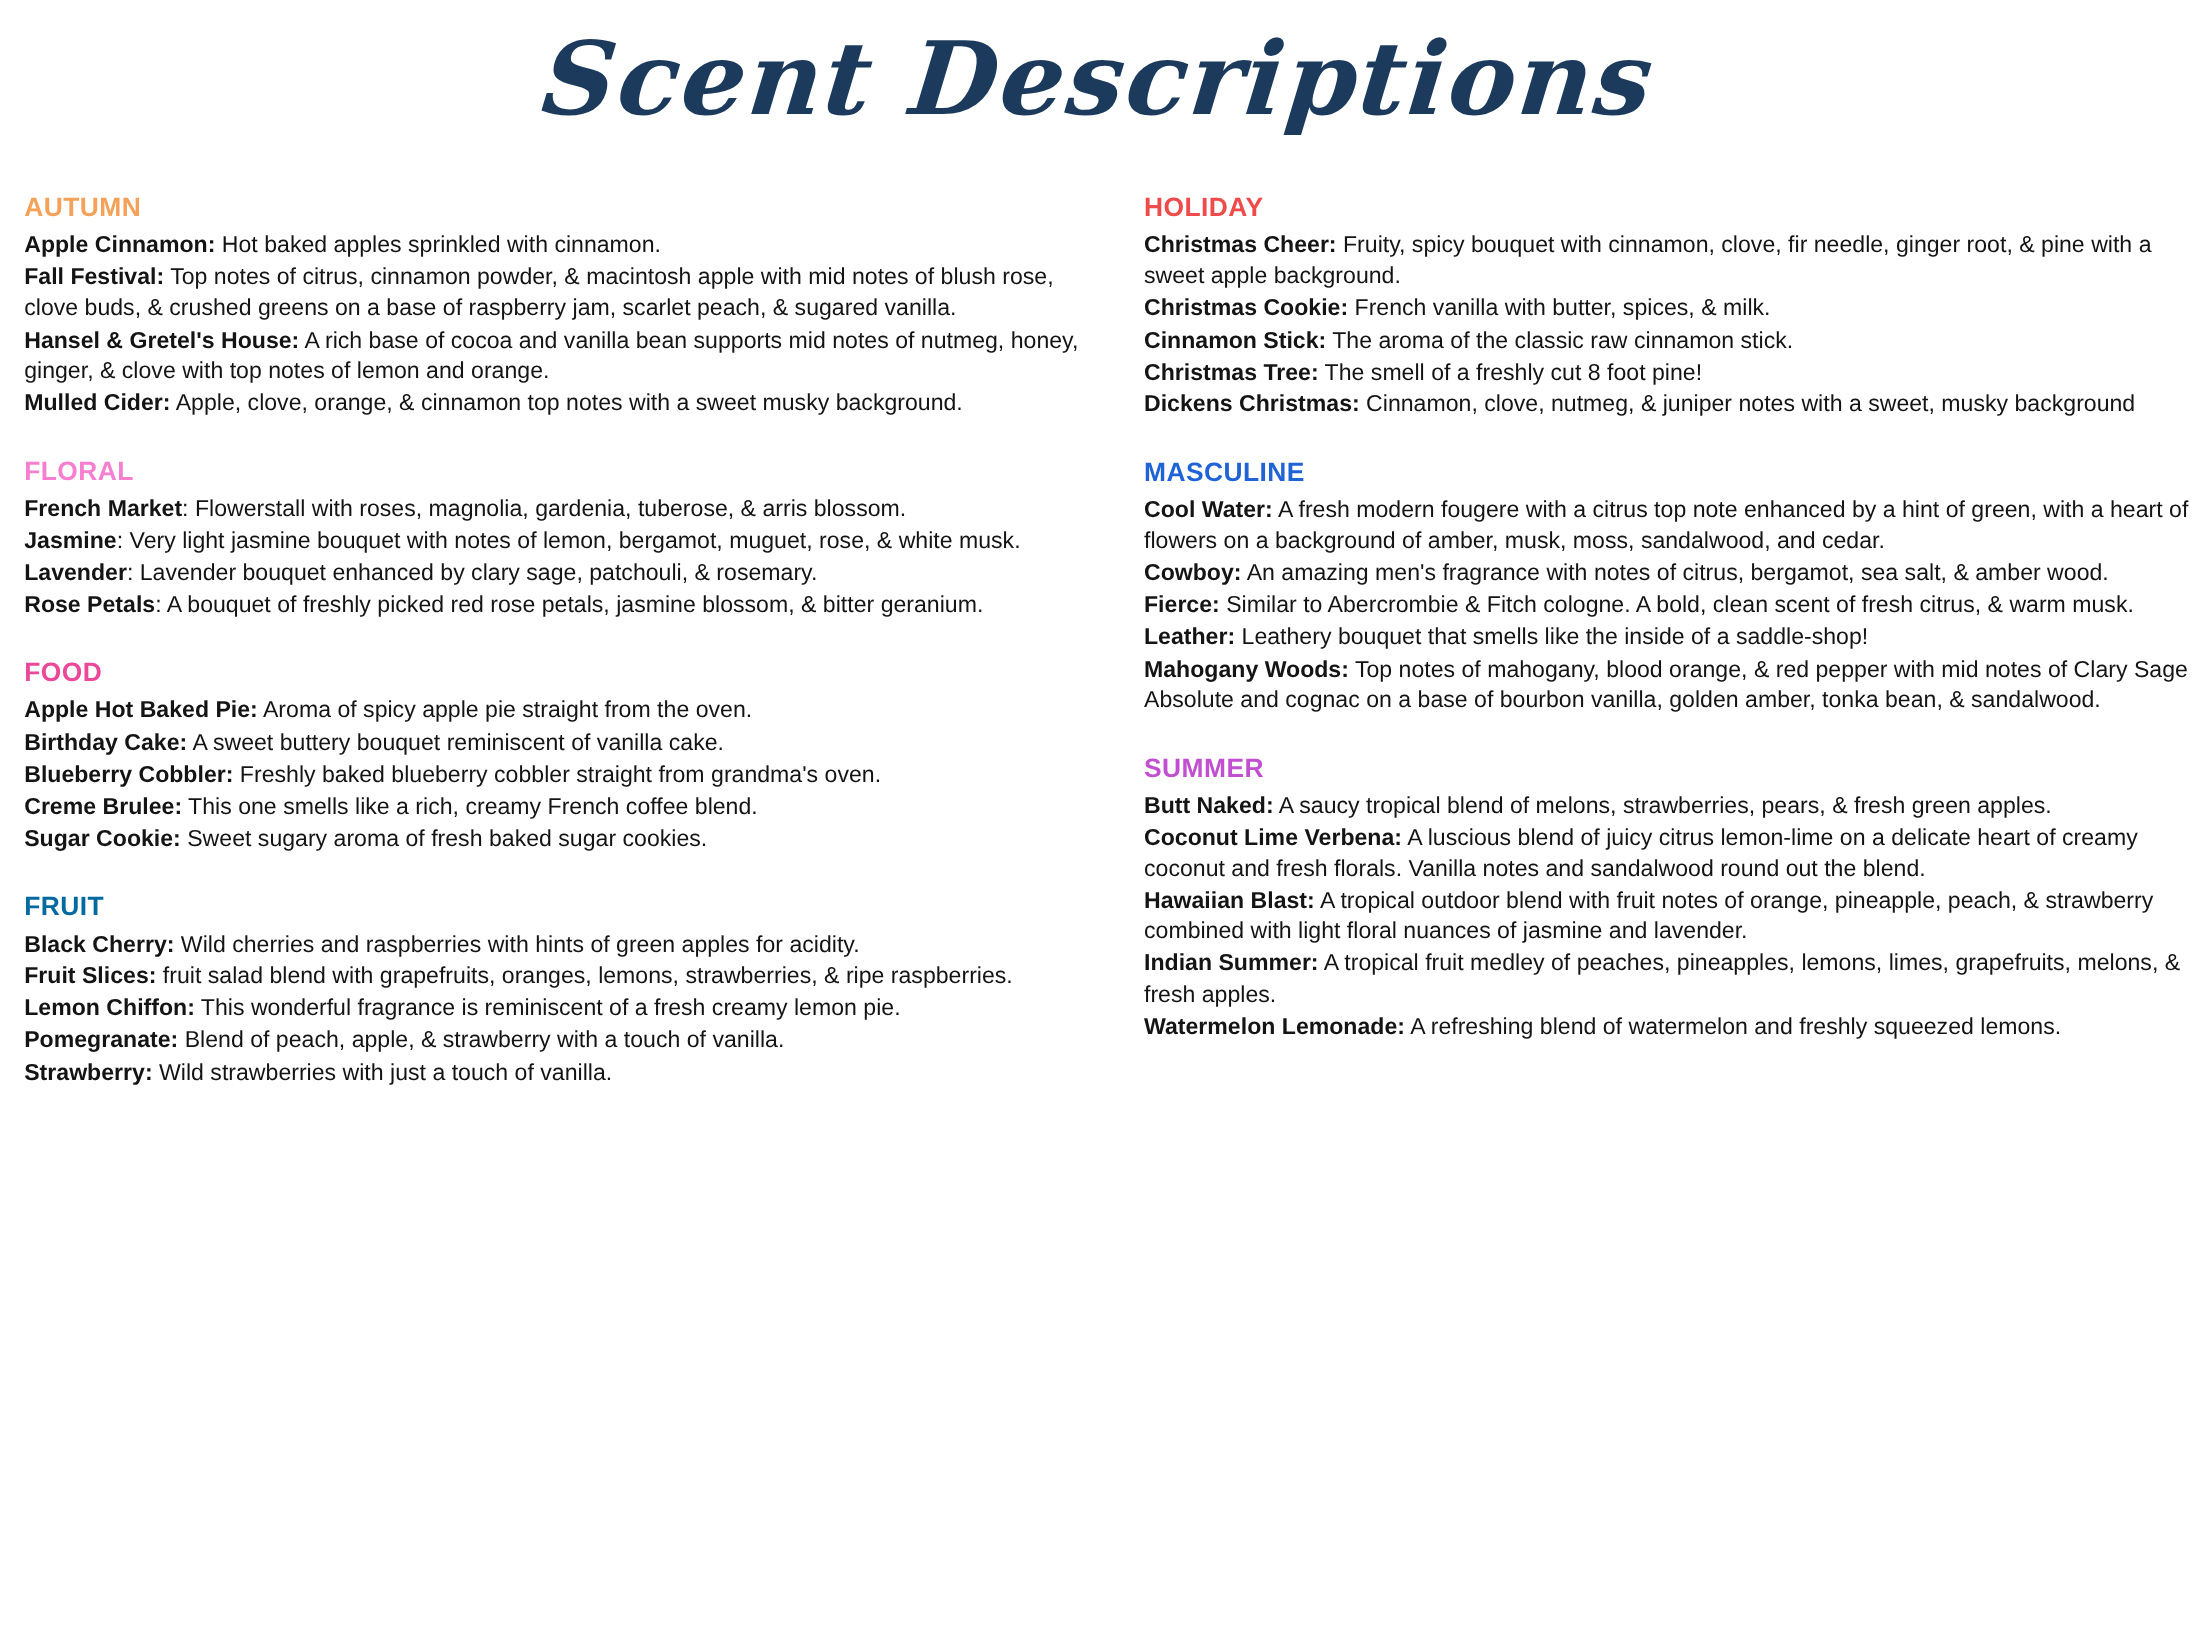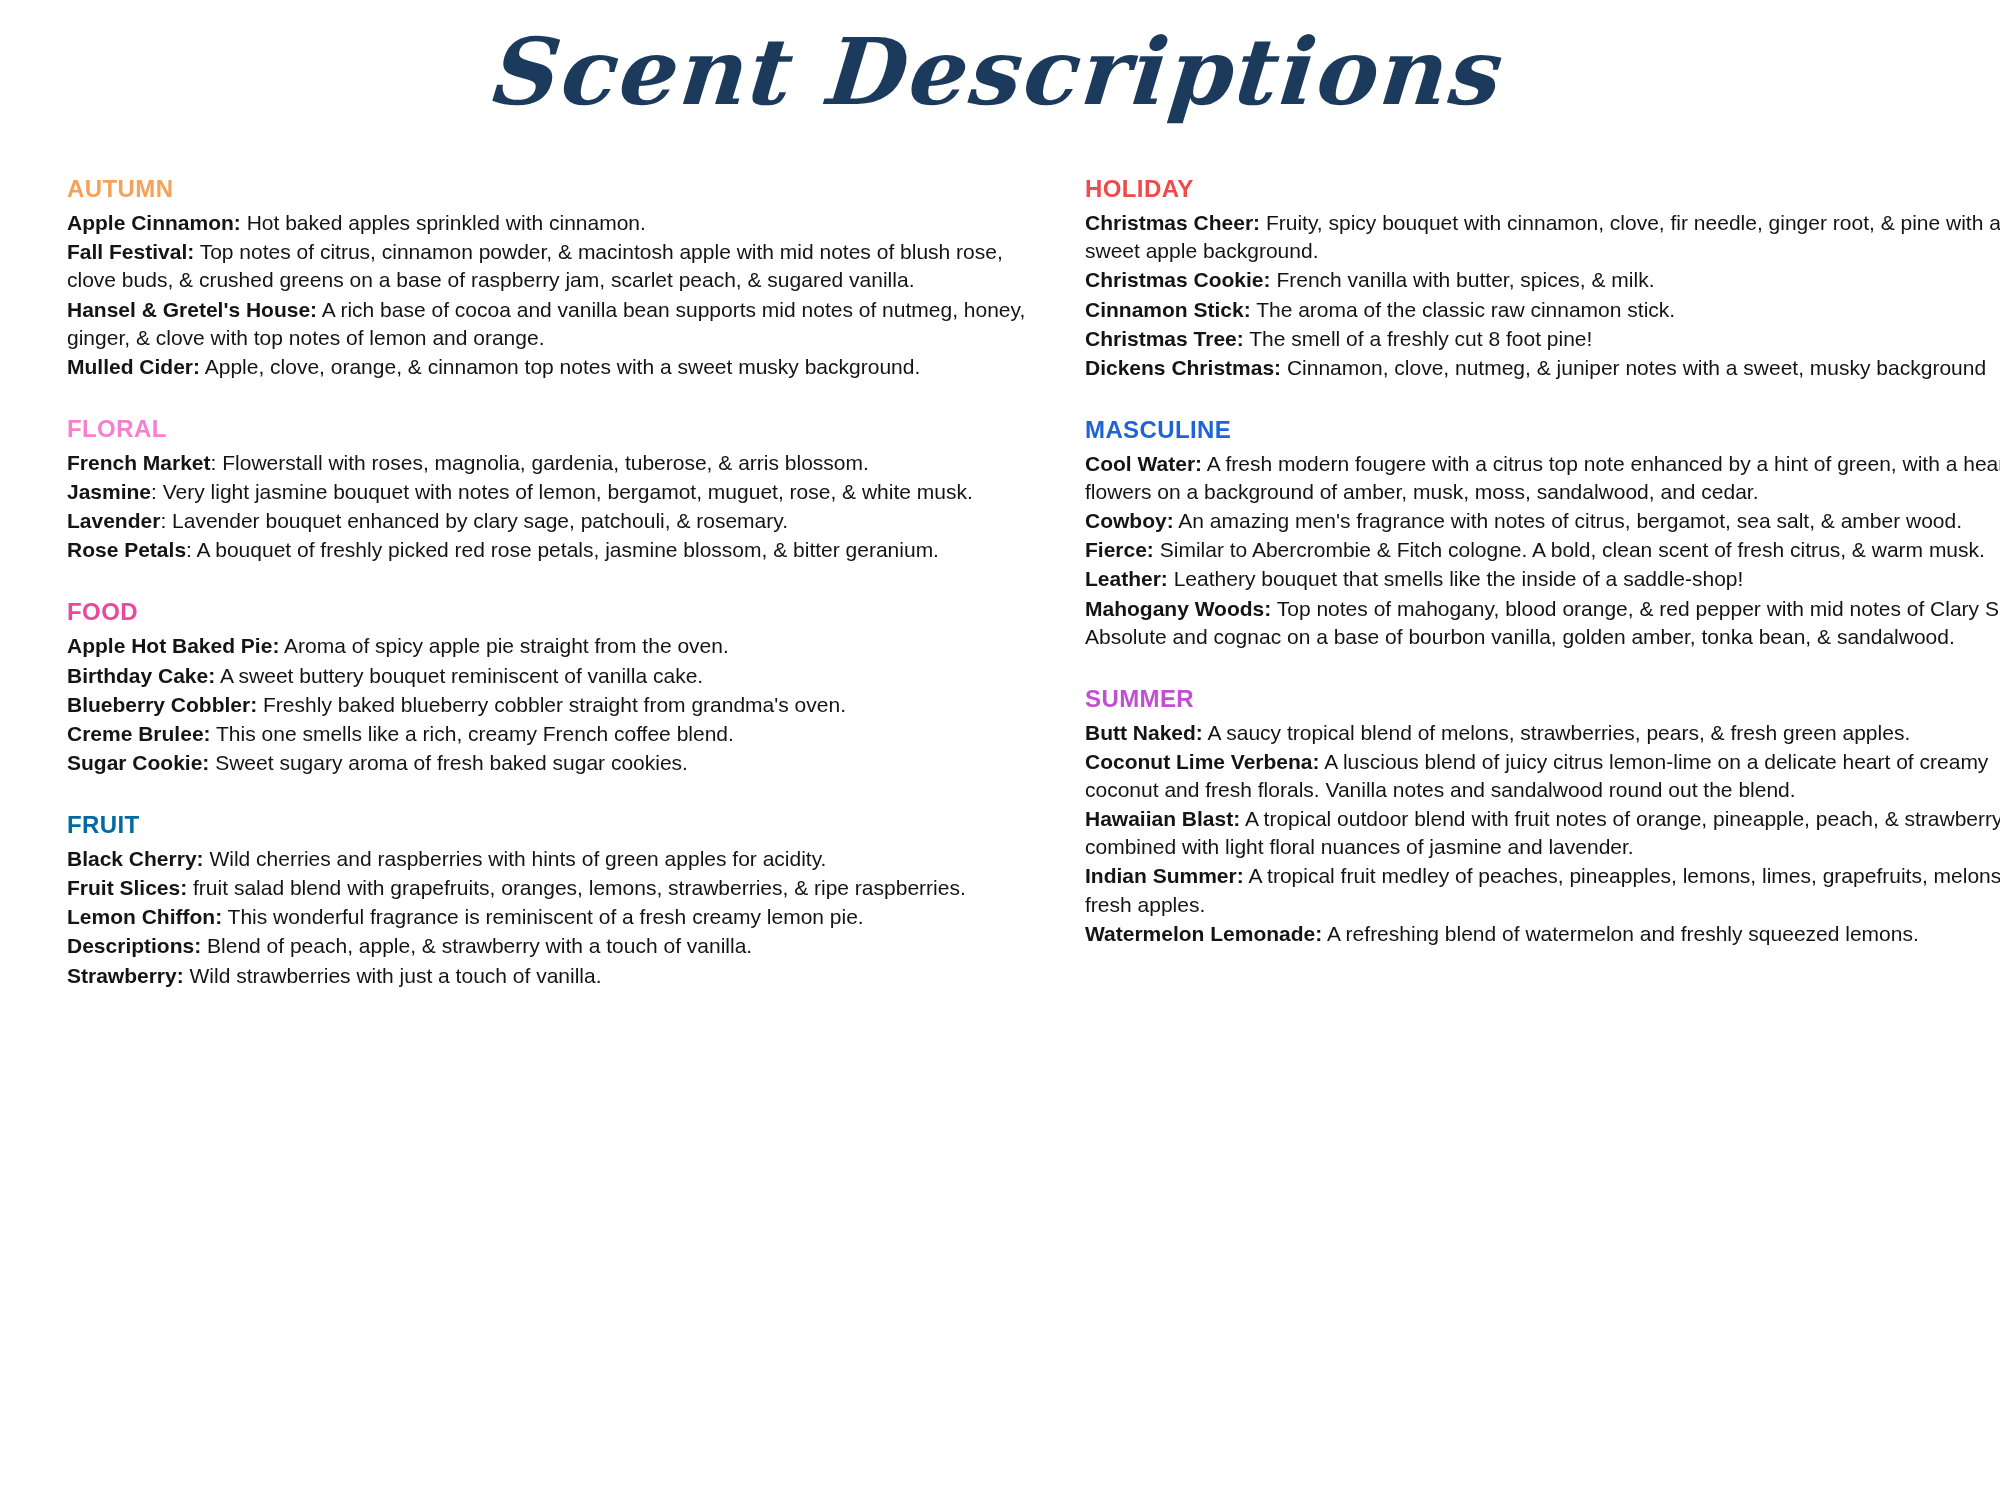--- a/index.html
+++ b/index.html
@@ -30,21 +30,20 @@
     font-weight: 700;
     letter-spacing: 2px;
     line-height: 1.1;
     transform: skewX(-6deg);
   }
   .columns {
     display: flex;
     gap: 48px;
     padding: 52px 22px 0 22px;
     box-sizing: border-box;
-    margin-left: 45px;
   }
   .col {
     width: 970px;
     flex: 0 0 970px;
   }
   .group {
     margin-bottom: 34px;
   }
   .group-head {
     font-family: "Liberation Sans", sans-serif;
@@ -103,21 +102,21 @@
         <p class="entry"><span class="name">Blueberry Cobbler:</span><span class="desc"> Freshly baked blueberry cobbler straight from grandma's oven.</span></p>
         <p class="entry"><span class="name">Creme Brulee:</span><span class="desc"> This one smells like a rich, creamy French coffee blend.</span></p>
         <p class="entry"><span class="name">Sugar Cookie:</span><span class="desc"> Sweet sugary aroma of fresh baked sugar cookies.</span></p>
       </div>
 
       <div class="group">
         <div class="group-head" style="color: #0369a1;">FRUIT</div>
         <p class="entry"><span class="name">Black Cherry:</span><span class="desc"> Wild cherries and raspberries with hints of green apples for acidity.</span></p>
         <p class="entry"><span class="name">Fruit Slices:</span><span class="desc"> fruit salad blend with grapefruits, oranges, lemons, strawberries, &amp; ripe raspberries.</span></p>
         <p class="entry"><span class="name">Lemon Chiffon:</span><span class="desc"> This wonderful fragrance is reminiscent of a fresh creamy lemon pie.</span></p>
-        <p class="entry"><span class="name">Descriptions:</span><span class="desc"> Blend of peach, apple, &amp; strawberry with a touch of vanilla.</span></p>
+        <p class="entry"><span class="name">Pomegranate:</span><span class="desc"> Blend of peach, apple, &amp; strawberry with a touch of vanilla.</span></p>
         <p class="entry"><span class="name">Strawberry:</span><span class="desc"> Wild strawberries with just a touch of vanilla.</span></p>
       </div>
 
     </div>
 
     <div class="col">
 
       <div class="group">
         <div class="group-head" style="color: rgb(239, 75, 75);">HOLIDAY</div>
         <p class="entry"><span class="name">Christmas Cheer:</span><span class="desc"> Fruity, spicy bouquet with cinnamon, clove, fir needle, ginger root, &amp; pine with a sweet apple background.</span></p>

